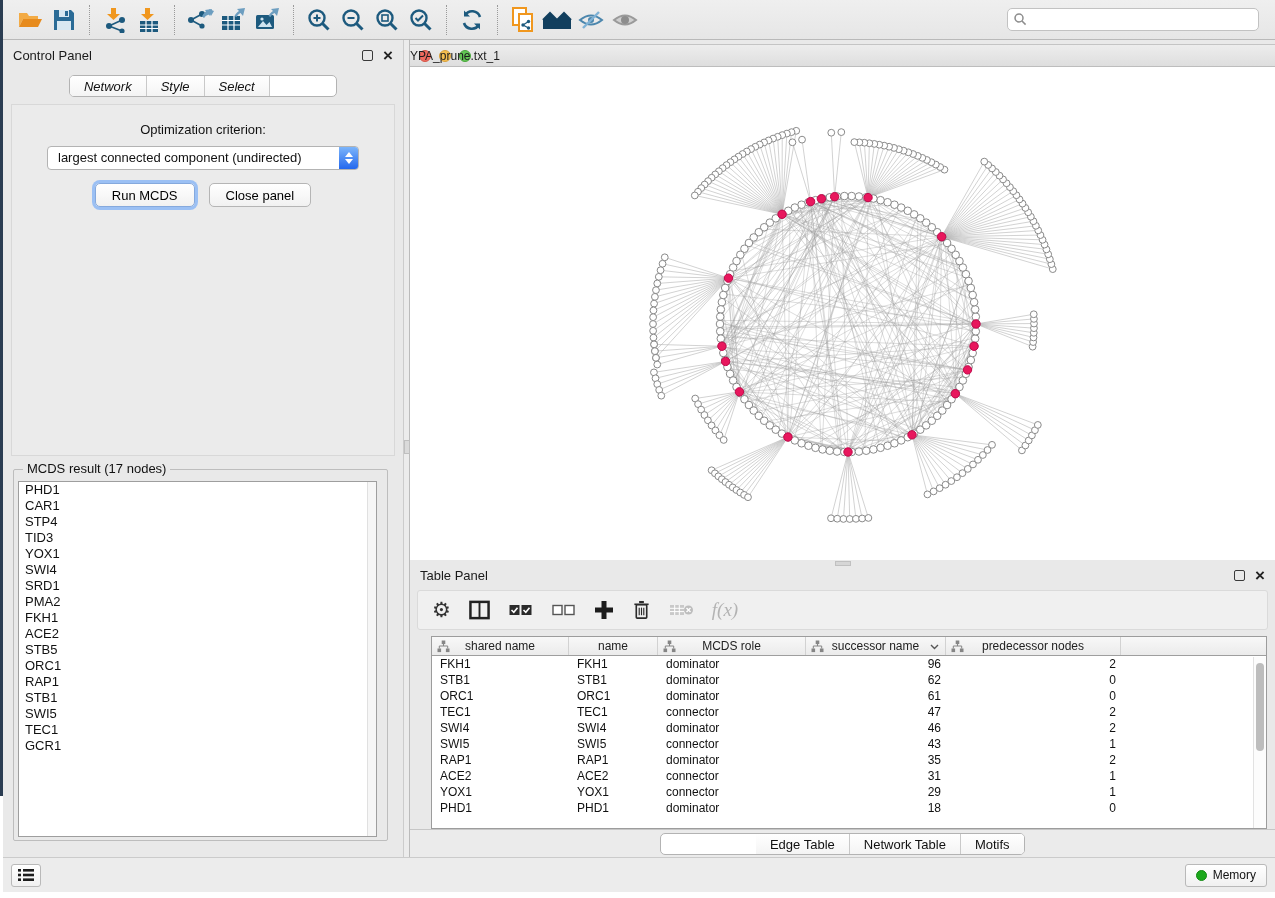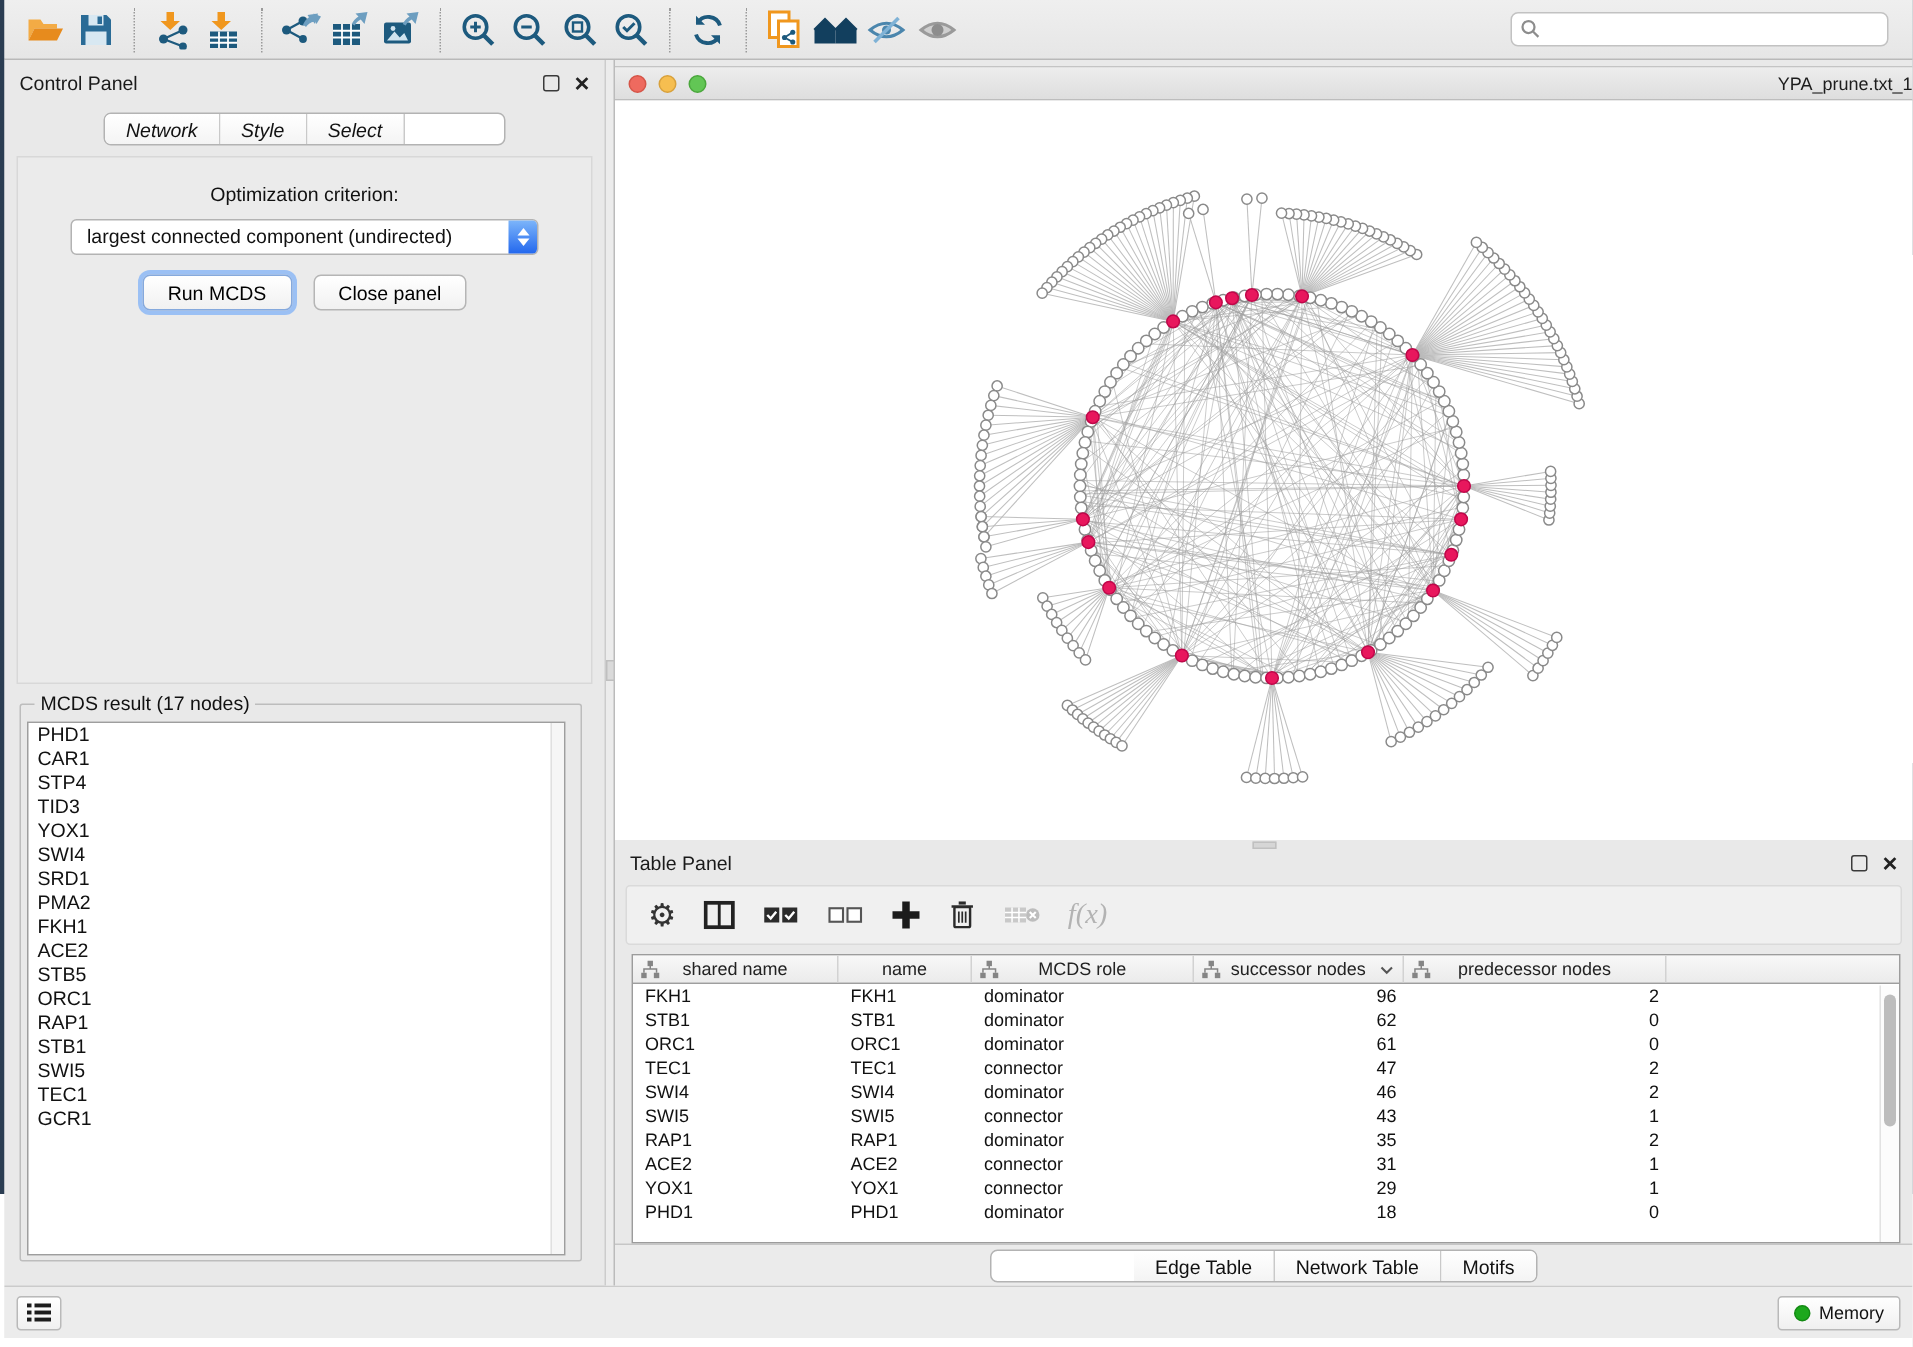--- a/index.html
+++ b/index.html
@@ -63,34 +63,34 @@
   
   .rightarea { flex:1; display:flex; flex-direction:column; min-width:0; background:#e9e9e9; }
   .netwin { margin-top:4px; height:516px; display:flex; flex-direction:column; border-top:1px solid #c4c4c4; }
   .net-titlebar { height:22px; background:linear-gradient(#ededed,#dedede); border-bottom:1px solid #bdbdbd;
     display:flex; align-items:center; position:relative; flex:0 0 auto; }
   .lights { display:flex; gap:8px; margin-left:9px; }
   .light { width:12px; height:12px; border-radius:50%; cursor:pointer; }
   .light.red { background:#ee6a5f; border:1px solid #d55548; }
   .light.yellow { background:#f6be50; border:1px solid #d8a13c; }
   .light.green { background:#62c655; border:1px solid #4aa73c; }
-  .net-title { position:absolute; left:0; right:0; text-align:right; font-size:12px; color:#1c1c1c; font-weight:500; pointer-events:none; }
+  .net-title { position:absolute; left:0; right:0; text-align:left; font-size:12px; color:#1c1c1c; font-weight:500; pointer-events:none; }
   .net-canvas { flex:1; background:#fff; position:relative; overflow:hidden; }
   .net-canvas svg { position:absolute; inset:0; }
 
   
   .tpanel { flex:1; display:flex; flex-direction:column; min-height:0; position:relative; }
   .hgrip { position:absolute; top:1px; left:50%; margin-left:-8px; width:16px; height:5px; background:#d6d6d6; border:1px solid #c0c0c0; cursor:row-resize; }
   .tp-toolbar { margin:3px 7px 0 7px; height:40px; background:#f0f0f0; border:1px solid #dadada; border-radius:3px;
     display:flex; align-items:center; gap:18px; padding-left:14px; flex:0 0 auto; }
   .tp-icon { display:flex; align-items:center; justify-content:center; cursor:pointer; }
   .gear-char { font-family:"DejaVu Sans",sans-serif; font-size:21px; color:#333; line-height:20px; }
   .fx { font-family:"Liberation Serif","DejaVu Serif",serif; font-style:italic; font-size:19px; color:#b3b3b3; cursor:default; }
 
-  .tablewrap { flex:1; margin:6px 8px 0 11px; border:1px solid #9c9c9c; background:#fff; position:relative; overflow:hidden; }
+  .tablewrap { flex:1; margin:6px 8px 0 21px; border:1px solid #9c9c9c; background:#fff; position:relative; overflow:hidden; }
   .thead { display:grid; grid-template-columns:137px 89px 148px 140px 175px 1fr; height:19px;
     background:linear-gradient(#f8f8f8,#ebebeb); border-bottom:1px solid #9e9e9e; }
   .th { position:relative; font-size:12px; line-height:18px; text-align:center; color:#222; border-right:1px solid #d2d2d2; cursor:pointer; overflow:hidden; }
   .th:last-child { border-right:none; }
   .th .tree { position:absolute; left:5px; top:3px; }
   .th .sortchev { position:absolute; right:6px; top:7px; }
   .trow { display:grid; grid-template-columns:137px 89px 148px 140px 175px 1fr; height:16px; cursor:default; }
   .td { font-size:12px; line-height:16px; padding-left:8px; white-space:nowrap; overflow:hidden; }
   .td.num { text-align:right; padding-right:5px; padding-left:0; }
   .tscroll { position:absolute; top:20px; right:0; bottom:0; width:13px; background:#fcfcfc; border-left:1px solid #e2e2e2; }
@@ -1107,21 +1107,21 @@
                     <rect x="4.7" y="0.5" width="3.6" height="3.6" fill="#858585"></rect>
                     <rect x="0.5" y="8.5" width="3.6" height="3.6" fill="#858585"></rect>
                     <rect x="8.9" y="8.5" width="3.6" height="3.6" fill="#858585"></rect>
                     <path d="M6.5 4v2M2.3 8.5V6h8.4v2.5" fill="none" stroke="#858585" stroke-width="1"></path>
                   </svg><span>MCDS role</span></div>
                 <div class="th"><svg class="tree" width="13" height="13" viewBox="0 0 13 13">
                     <rect x="4.7" y="0.5" width="3.6" height="3.6" fill="#858585"></rect>
                     <rect x="0.5" y="8.5" width="3.6" height="3.6" fill="#858585"></rect>
                     <rect x="8.9" y="8.5" width="3.6" height="3.6" fill="#858585"></rect>
                     <path d="M6.5 4v2M2.3 8.5V6h8.4v2.5" fill="none" stroke="#858585" stroke-width="1"></path>
-                  </svg><span>successor nodes</span><svg class="sortchev" width="9" height="6" viewBox="0 0 9 6">
+                  </svg><span>successor name</span><svg class="sortchev" width="9" height="6" viewBox="0 0 9 6">
                     <path d="M1 1l3.5 3.5L8 1" fill="none" stroke="#555" stroke-width="1.4"></path>
                   </svg></div>
                 <div class="th"><svg class="tree" width="13" height="13" viewBox="0 0 13 13">
                     <rect x="4.7" y="0.5" width="3.6" height="3.6" fill="#858585"></rect>
                     <rect x="0.5" y="8.5" width="3.6" height="3.6" fill="#858585"></rect>
                     <rect x="8.9" y="8.5" width="3.6" height="3.6" fill="#858585"></rect>
                     <path d="M6.5 4v2M2.3 8.5V6h8.4v2.5" fill="none" stroke="#858585" stroke-width="1"></path>
                   </svg><span>predecessor nodes</span></div>
                 <div class="th"></div>
               </div>

